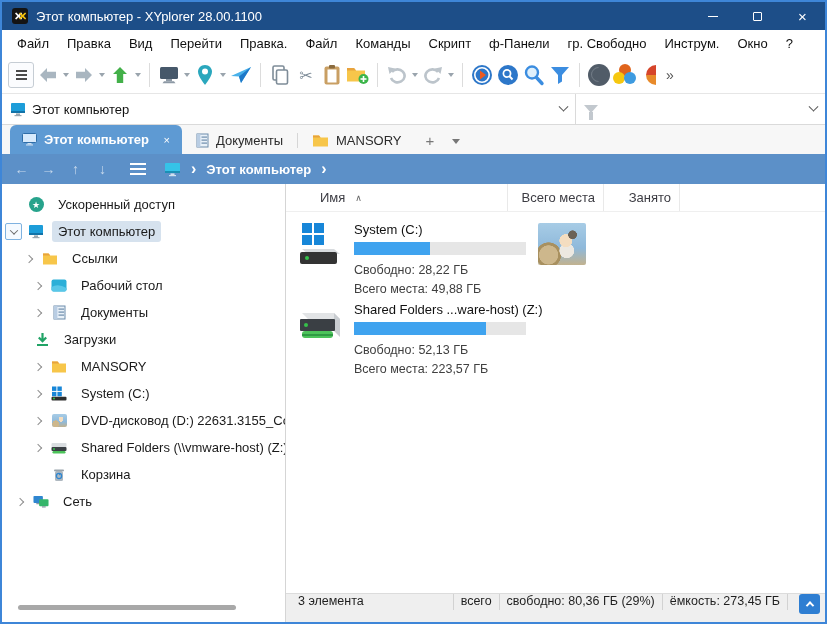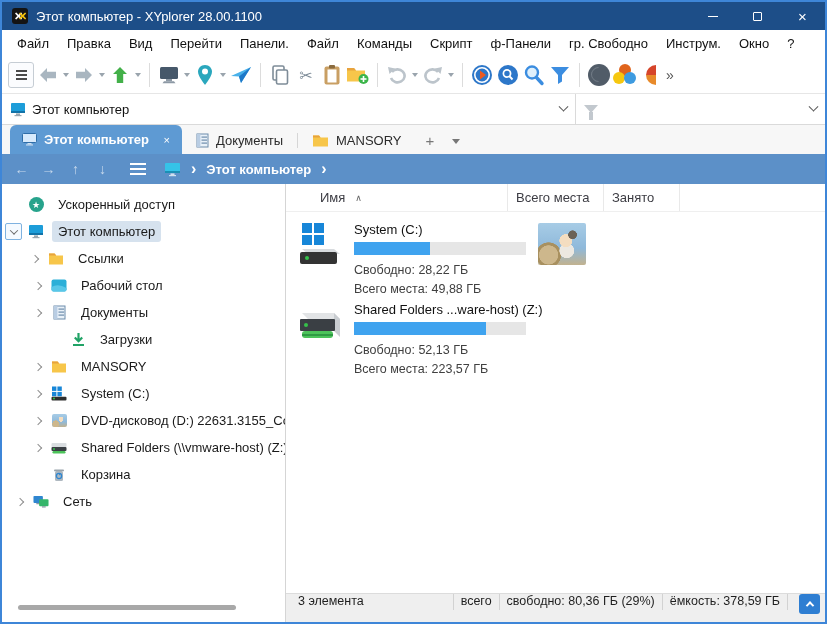--- a/index.html
+++ b/index.html
@@ -76,21 +76,21 @@
   .expbox .chevd { width:6px;height:6px;border-right:1.4px solid #6b6b6b;border-bottom:1.4px solid #6b6b6b;transform:rotate(45deg) translate(-1px,-1px);}
   .ticon { width:16px; height:16px; margin:0 8px 0 10px; flex:0 0 auto; display:flex; align-items:center; justify-content:center;}
   .tlabel { padding:3px 6px; border-radius:3px; }
   .tlabel.sel { background:#d6e2ee; }
   .qa-badge { width:15px;height:15px;border-radius:50%;background:#27a38c;color:#fff;font-size:9px;display:flex;align-items:center;justify-content:center;}
   
   .files { flex:1; display:flex; flex-direction:column; background:#fff; min-width:0;}
   .colhead { height:28px; display:grid; grid-template-columns:222px 96px 76px 118px 1fr; align-items:center; font-size:13px; color:#3c3c43; border-bottom:1px solid #efefef; flex:0 0 auto;}
   .colcell { height:100%; display:flex; align-items:center; border-right:1px solid #e9e9e9; padding:0 8px;}
   .colcell.first { padding-left:34px; gap:10px;}
-  .colcell.r { justify-content:flex-start; }
+  .colcell.r { justify-content:flex-end; }
   .colcell.last { border-right:none; }
   .sortarrow { font-size:9px; color:#666; }
   .filegrid { padding:9px 0 0 10px; display:grid; grid-template-columns:242px 1fr; grid-auto-rows:80px;}
   .card { display:flex; gap:10px; }
   .dicon { width:48px; flex:0 0 auto; display:flex; justify-content:center; padding-top:2px;}
   .dbody { padding-top:1px; }
   .dname { font-size:13px; color:#111; margin-bottom:5px; white-space:nowrap;}
   .dbar { width:172px; height:13px; background:#e6e6e6; margin-bottom:6px;}
   .dfill { height:100%; }
   .dfree,.dtotal { font-size:12.5px; color:#404040; line-height:1.55;}
@@ -135,21 +135,21 @@
           <span class="glyph-close">×</span>
         </div>
     </div>
   </div>
 
   <div class="menubar">
     <span class="menu-item">Файл</span>
     <span class="menu-item">Правка</span>
     <span class="menu-item">Вид</span>
     <span class="menu-item">Перейти</span>
-    <span class="menu-item">Панели.</span>
+    <span class="menu-item">Правка.</span>
     <span class="menu-item">Файл</span>
     <span class="menu-item">Команды</span>
     <span class="menu-item">Скрипт</span>
     <span class="menu-item">ф-Панели</span>
     <span class="menu-item">гр. Свободно</span>
     <span class="menu-item">Инструм.</span>
     <span class="menu-item">Окно</span>
     <span class="menu-item">?</span>
   </div>
 
@@ -368,21 +368,21 @@
         <span class="ticon" style="margin-left:6px;">
             <svg width="16" height="15" viewBox="0 0 16 15">
               <rect x="1" y="1" width="14" height="10" rx="1" fill="#1d9dd9"></rect>
               <rect x="1" y="9" width="14" height="2" fill="#1273a8"></rect>
               <rect x="6" y="11.4" width="4" height="1.6" fill="#9aa7b0"></rect>
               <rect x="4.5" y="13" width="7" height="1.2" fill="#9aa7b0"></rect>
             </svg>
           </span>
         <span class="tlabel sel">Этот компьютер</span>
       </div>
-      <div class="trow" style="padding-left:30px;">
+      <div class="trow" style="padding-left:24px;">
         <span class="chev"></span>
         <span class="ticon">
             <svg width="16" height="14" viewBox="0 0 16 14">
               <path d="M1 1.5 h5.6 l1.6 2 h6.8 v9 H1 Z" fill="#f7c64a"></path>
               <path d="M1 1.5 h5.6 l1.6 2 H1 Z" fill="#e8a33d"></path>
             </svg>
           </span>
         <span class="tlabel">Ссылки</span>
       </div>
       <div class="trow" style="padding-left:33px;">
@@ -401,21 +401,21 @@
             <svg width="13" height="15" viewBox="0 0 13 15">
               <rect x="1" y="1" width="11" height="13" fill="#e9f1f8" stroke="#6d8cab"></rect>
               <rect x="1" y="1" width="3.4" height="13" fill="#b9cde3"></rect>
               <rect x="5.5" y="3.5" width="5.5" height="1.2" fill="#6d8cab"></rect>
               <rect x="5.5" y="6.5" width="5.5" height="1.2" fill="#6d8cab"></rect>
               <rect x="5.5" y="9.5" width="5.5" height="1.2" fill="#6d8cab"></rect>
             </svg>
           </span>
         <span class="tlabel">Документы</span>
       </div>
-      <div class="trow" style="padding-left:52px;">
+      <div class="trow" style="padding-left:16px;">
         <span class="chev hidden"></span>
         <span class="ticon">
             <svg width="15" height="15" viewBox="0 0 15 15">
               <path d="M7.5 1 V8.2 M3.8 5.4 L7.5 9.2 L11.2 5.4" stroke="#21a366" stroke-width="2.2" fill="none"></path>
               <rect x="2" y="12" width="11" height="2" fill="#21a366"></rect>
             </svg>
           </span>
         <span class="tlabel">Загрузки</span>
       </div>
       <div class="trow" style="padding-left:33px;">
@@ -560,21 +560,21 @@
       <div class="hthumb"></div>
     </div>
     <div class="status-right">
       <span class="status-count">3 элемента</span>
       <span class="status-spacer"></span>
       <span class="ssep"></span>
       <span>всего</span>
       <span class="ssep"></span>
       <span>свободно: 80,36 ГБ (29%)</span>
       <span class="ssep"></span>
-      <span>ёмкость: 378,59 ГБ</span>
+      <span>ёмкость: 273,45 ГБ</span>
       <span class="ssep"></span>
       <div class="sbtn">
           <span class="up"></span>
         </div>
     </div>
   </div>
 
 </div>
 
 </body></html>

